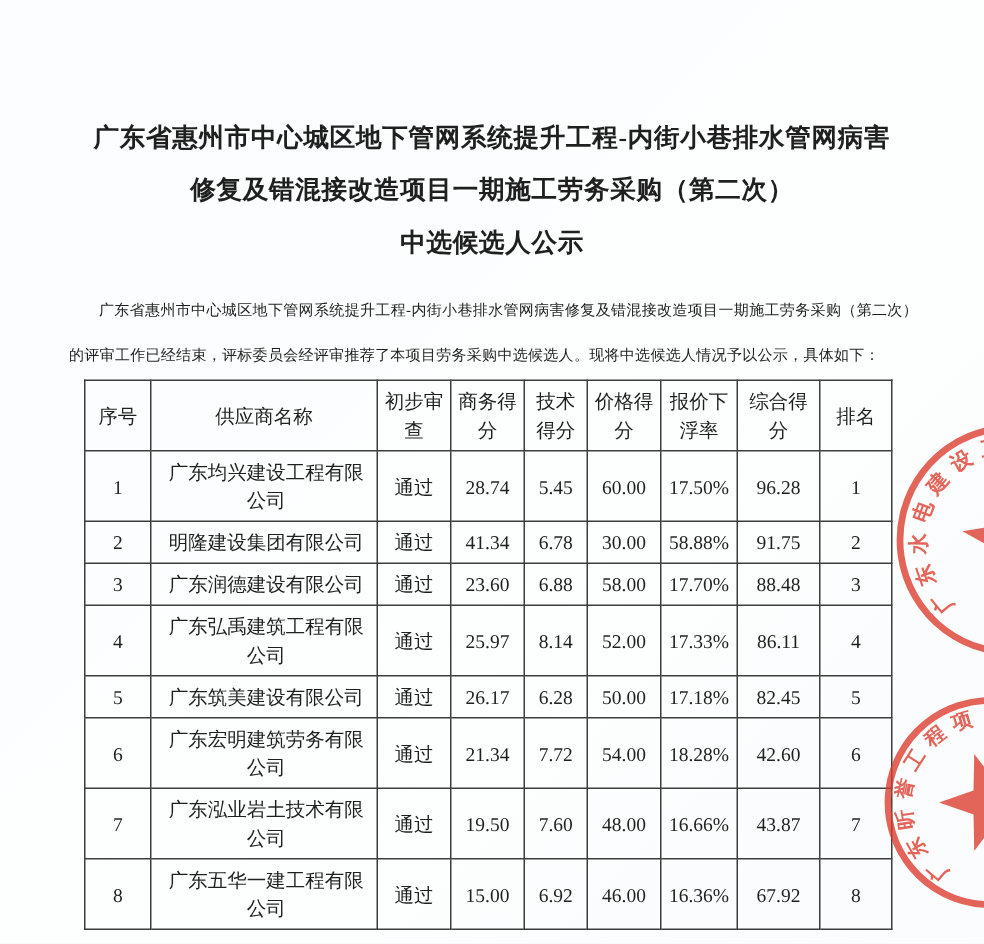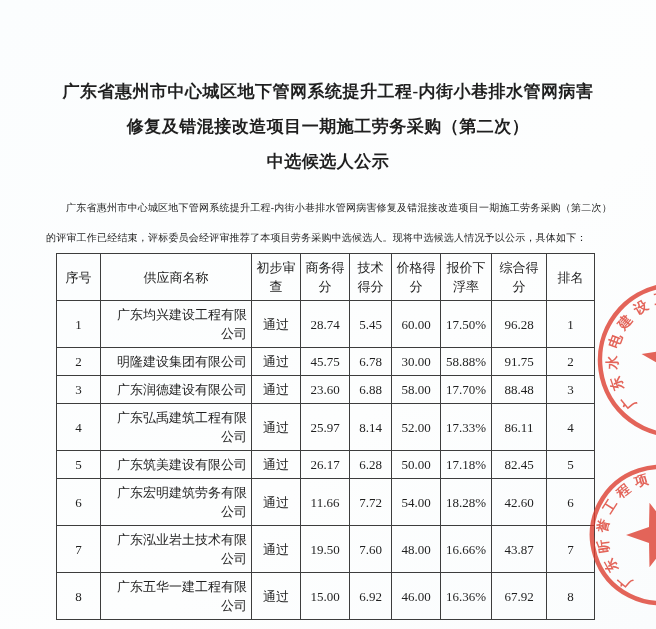--- a/index.html
+++ b/index.html
@@ -47,21 +47,21 @@
     border:1.5px solid #3d3d3d;
     text-align:center;
     vertical-align:middle;
     padding:4px 3px;
     line-height:19px;
     font-weight:normal;
     word-break:break-all;
   }
   .score-table th{height:36px;}
   .score-table td.supplier{
-    text-align:right;
+    text-align:center;
     padding-left:7px;
     padding-right:4px;
   }
   .stamp-layer{
     position:absolute;
     left:0;top:0;
     pointer-events:none;
   }
   .stamp{opacity:0.78;}
   .stamp text{
@@ -117,21 +117,21 @@
         <td>5.45</td>
         <td>60.00</td>
         <td>17.50%</td>
         <td>96.28</td>
         <td>1</td>
       </tr>
       <tr>
         <td>2</td>
         <td class="supplier">明隆建设集团有限公司</td>
         <td>通过</td>
-        <td>45.75</td>
+        <td>41.34</td>
         <td>6.78</td>
         <td>30.00</td>
         <td>58.88%</td>
         <td>91.75</td>
         <td>2</td>
       </tr>
       <tr>
         <td>3</td>
         <td class="supplier">广东润德建设有限公司</td>
         <td>通过</td>
@@ -161,21 +161,21 @@
         <td>6.28</td>
         <td>50.00</td>
         <td>17.18%</td>
         <td>82.45</td>
         <td>5</td>
       </tr>
       <tr>
         <td>6</td>
         <td class="supplier">广东宏明建筑劳务有限公司</td>
         <td>通过</td>
-        <td>11.66</td>
+        <td>21.34</td>
         <td>7.72</td>
         <td>54.00</td>
         <td>18.28%</td>
         <td>42.60</td>
         <td>6</td>
       </tr>
       <tr>
         <td>7</td>
         <td class="supplier">广东泓业岩土技术有限公司</td>
         <td>通过</td>

